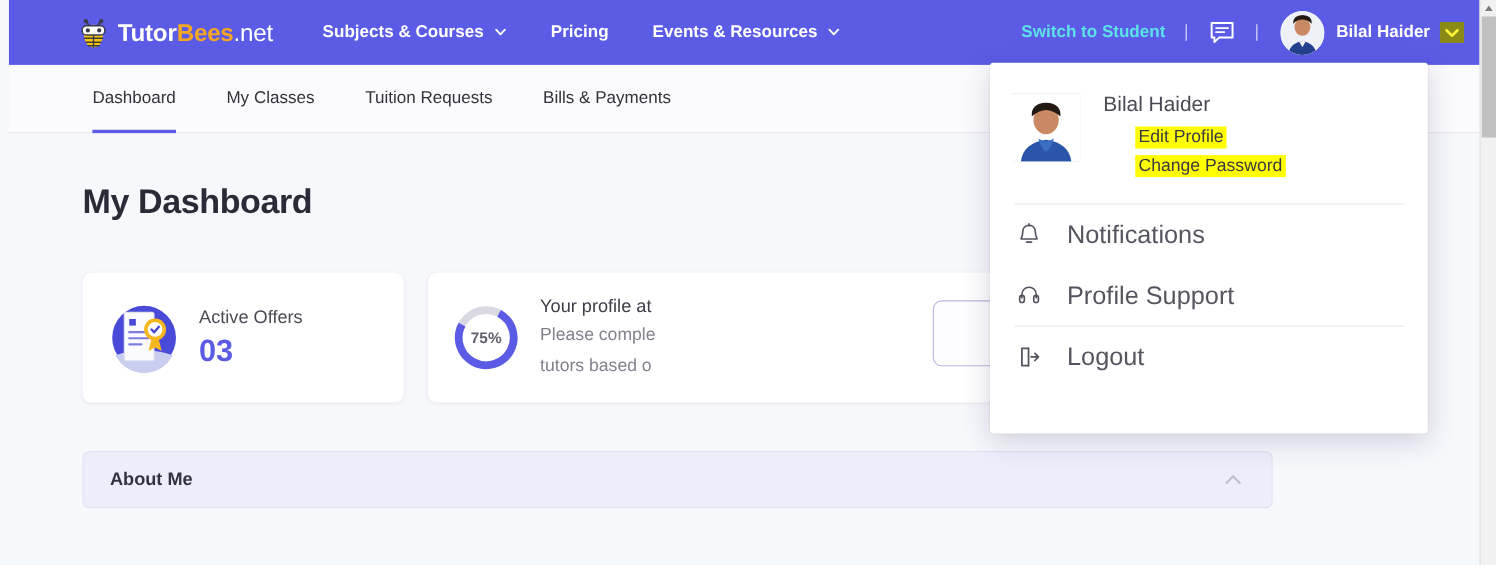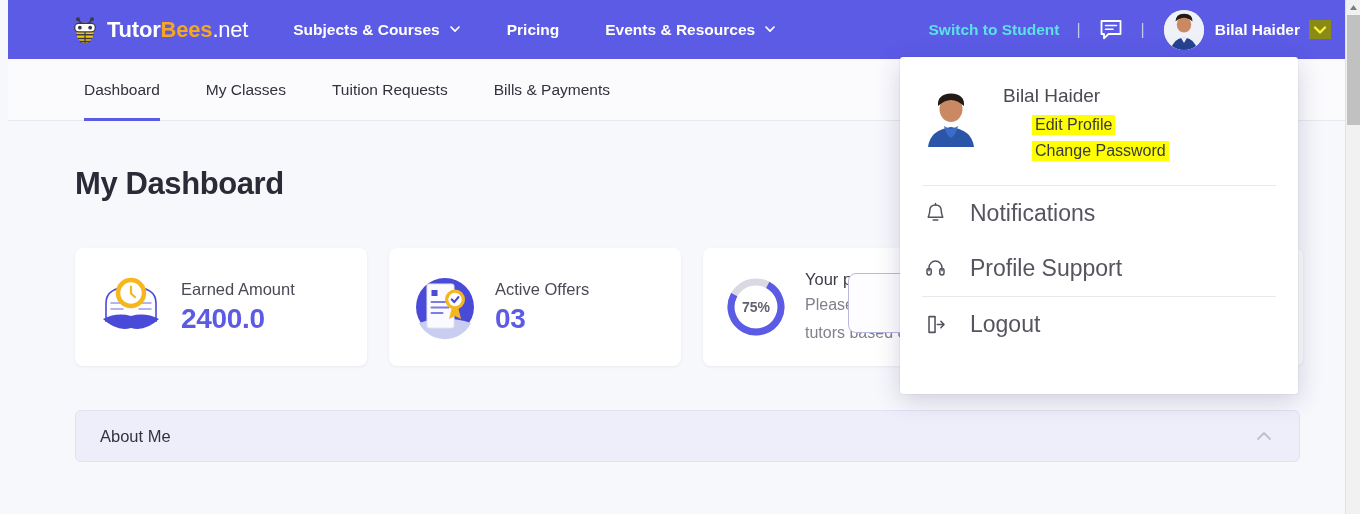--- a/index.html
+++ b/index.html
@@ -21,21 +21,21 @@
     align-items: center;
     padding-left: 62px;
     z-index: 5;
   }
   .brand { display:flex; align-items:center; gap:7px; }
   .bee-icon { width: 30px; height: 30px; display:block; }
   .brand-text { font-size: 22px; font-weight: 700; letter-spacing:-0.2px; color:#ffffff; white-space:nowrap;}
   .brand-text .bees { color: #f5a623; }
   .brand-text .net { font-weight: 400; color:#ffffff; }
 
-  .mainnav { display:flex; align-items:center; gap: 12px; margin-left: 28px; }
+  .mainnav { display:flex; align-items:center; gap: 6px; margin-left: 28px; }
   .nav-item {
     display:flex; align-items:center; gap:9px;
     color:#ffffff; font-size:15.5px; font-weight:700;
     padding: 0 17px; white-space:nowrap; cursor:pointer;
   }
   .chev-d { display:inline-block; width:12px; height:12px; position:relative; top:-1px;}
 
   .top-right { margin-left:auto; display:flex; align-items:center; padding-right: 22px; gap: 0; }
   .switch-student { color:#5ce1e6; font-size:15.5px; font-weight:700; white-space:nowrap; cursor:pointer; }
   .vdiv { color:#c6c6f2; font-size:16px; padding: 0 17px; font-weight:300; }
@@ -94,23 +94,23 @@
   .ring-wrap { width:62px; height:62px; flex:none; position:relative; }
   .ring-label {
     position:absolute; inset:0; display:flex; align-items:center; justify-content:center;
     font-size:14px; font-weight:700; color:#61616f;
   }
   .prof-txt { margin-left:18px; }
   .prof-t1 { font-size:16.5px; color:#3c3c48; }
   .prof-t2 { font-size:16px; color:#81818e; line-height:1.45; margin-top:4px; }
 
   .aboutme {
-    margin-top: 44px; width: 1225px; height:52px;
+    margin-top: 44px; width: 1082px; height:52px;
     background:#eeeefb; border:1px solid #e1e1f3; border-radius:6px;
-    display:flex; align-items:center; padding: 0 24px;
+    display:flex; align-items:center; padding: 0 24px; font-weight: bold;
   }
   .aboutme-title { font-size:16.5px; color:#33333f; }
   .collapse-ico { margin-left:auto; width:22px; height:22px; opacity:.55; cursor:pointer; }
 
   
   .dropdown {
     position:absolute; left:892px; top:57px; width:398px; height:337px;
     background:#ffffff; border-radius:3px;
     box-shadow: 0 6px 26px rgba(40,40,90,0.20), 0 0 0 1px rgba(0,0,0,0.03);
     z-index: 40;
@@ -207,35 +207,20 @@
     <div class="tab"><span>Bills &amp; Payments</span></div>
   </div>
 
   <div class="main">
     <div class="page-title">My Dashboard</div>
 
     <div class="ghostbox"></div>
 
     <div class="cards">
 
-      <div class="card c1">
-        <svg class="card-ico" viewBox="0 0 68 68">
-          <circle cx="34" cy="34" r="31" fill="#ffffff"></circle>
-          <path d="M9 30 q0 -16 25 -16 q25 0 25 16 v18 q-25 -7 -50 0 z" fill="#fdfdff" stroke="#4a4ad8" stroke-width="1.6"></path>
-          <path d="M6 46 q14 -7 28 -3 q14 -4 28 3 q-14 13 -28 9 q-14 4 -28 -9z" fill="#4a4ad8"></path>
-          <path d="M34 43 v12" stroke="#4a4ad8" stroke-width="1.6"></path>
-          <path d="M14 30 h12 M14 36 h12 M42 30 h12 M42 36 h12" stroke="#9a9ae8" stroke-width="1.5" stroke-linecap="round"></path>
-          <circle cx="34" cy="20" r="13" fill="#ffffff" stroke="#f5b71d" stroke-width="4.5"></circle>
-          <path d="M34 13.5 v7 l4 3.5" stroke="#f5b71d" stroke-width="2.2" fill="none" stroke-linecap="round"></path>
-        </svg>
-        <div class="card-txt">
-          <div class="card-label">Earned Amount</div>
-          <div class="card-value">2400.0</div>
-        </div>
-      </div>
 
       <div class="card c2">
         <svg class="card-ico" viewBox="0 0 68 68">
           <circle cx="34" cy="34" r="29" fill="#4a4ad8"></circle>
           <path d="M8 50 q26 -9 52 0 a29 29 0 0 1 -52 0z" fill="#c9cdf0"></path>
           <rect x="16" y="11" width="27" height="44" rx="2" fill="#fbfbff" stroke="#e2e2ef" stroke-width="1"></rect>
           <rect x="20.5" y="17" width="6" height="6" fill="#4a4ad8"></rect>
           <path d="M20.5 29 h17 M20.5 34.5 h17 M20.5 40 h11" stroke="#7d7de0" stroke-width="2" stroke-linecap="round"></path>
           <path d="M41 34 l-3 12 6 -3 6 3 -3 -12z" fill="#f5b71d"></path>
           <circle cx="44" cy="26.5" r="10" fill="#f5b71d"></circle>

